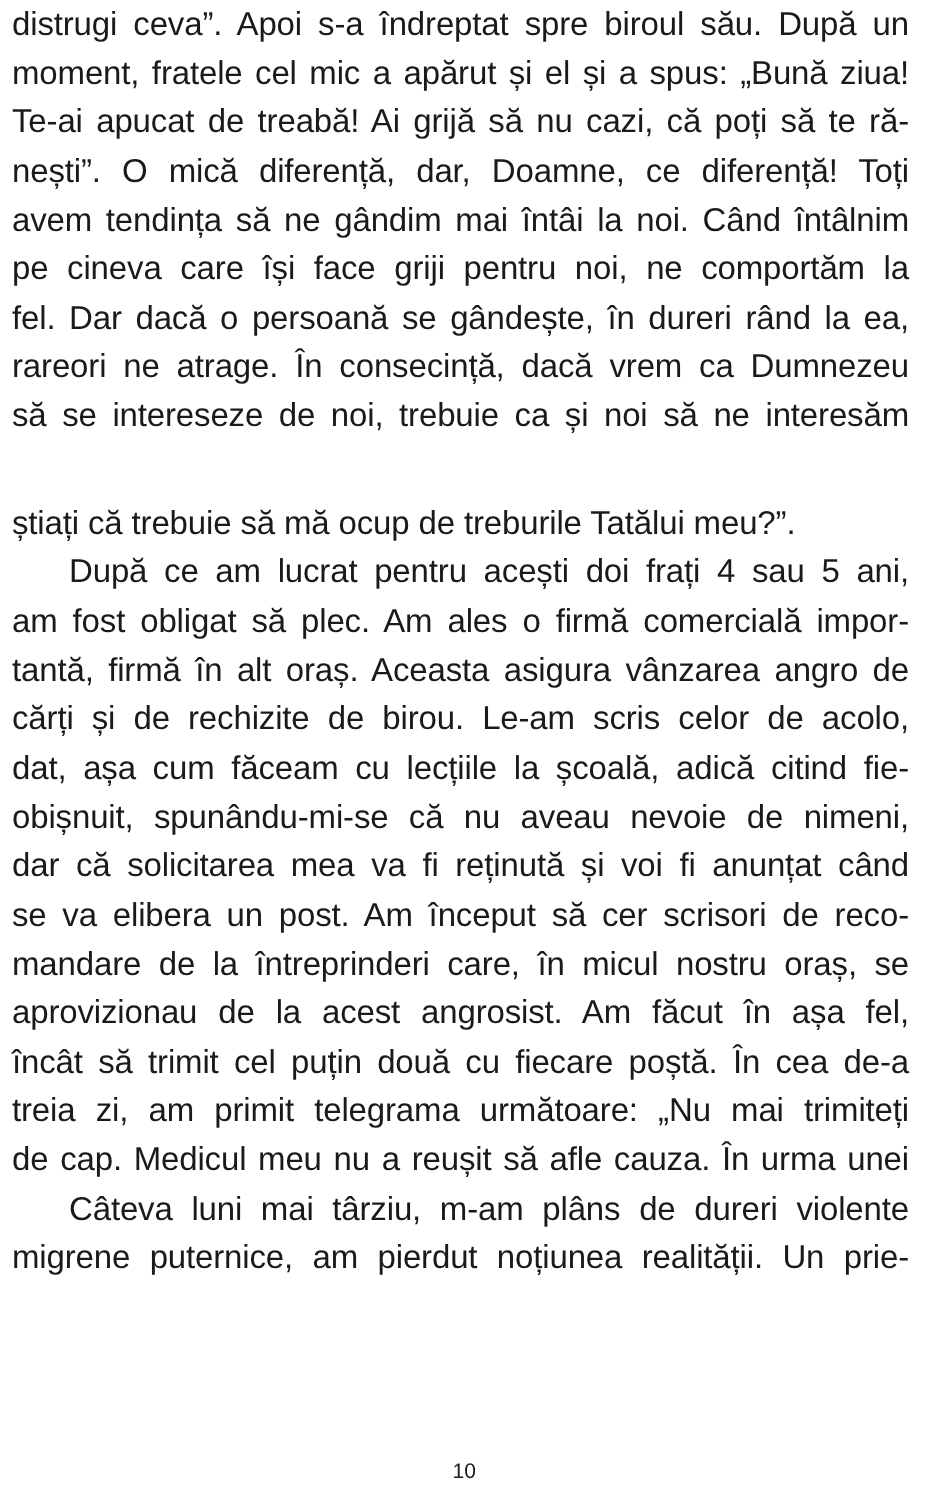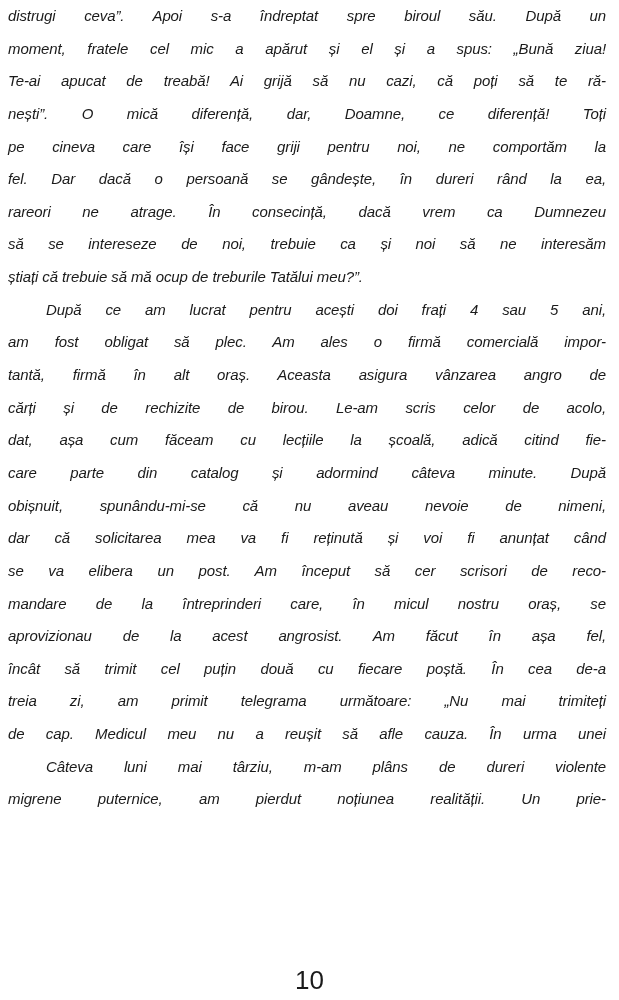--- a/index.html
+++ b/index.html
@@ -18,68 +18,68 @@
     .page {
       position: absolute;
       left: 8px;
       top: 0px;
       width: 598px;
     }
     .line {
       display: block;
       height: 32.65px;
       line-height: 32.65px;
-      font-size: 15px;
+      font-size: 22px;
       white-space: nowrap;
       text-align: justify;
       text-align-last: justify;
       letter-spacing: -0.1px;
-      font-style: italic;
     }
     .line.last {
       text-align-last: left;
+      margin-top: 39px;
     }
     .line.indent {
       padding-left: 38px;
     }
     .page-number {
       position: absolute;
       top: 968px;
       left: 0;
       width: 619px;
       text-align: center;
-      font-size: 26px;
+      font-size: 14px;
       line-height: 24px;
       color: #1a1a1a;
     }
   </style>
 </head>
 <body>
 
 <div class="page">
 
   <div>
     <span class="line">distrugi ceva”. Apoi s-a îndreptat spre biroul său. După un</span>
     <span class="line">moment, fratele cel mic a apărut și el și a spus: „Bună ziua!</span>
     <span class="line">Te-ai apucat de treabă! Ai grijă să nu cazi, că poți să te ră-</span>
     <span class="line">nești”. O mică diferență, dar, Doamne, ce diferență! Toți</span>
+    <span class="line">avem tendința să ne gândim mai întâi la noi. Când întâlnim</span>
     <span class="line">pe cineva care își face griji pentru noi, ne comportăm la</span>
     <span class="line">fel. Dar dacă o persoană se gândește, în dureri rând la ea,</span>
     <span class="line">rareori ne atrage. În consecință, dacă vrem ca Dumnezeu</span>
     <span class="line">să se intereseze de noi, trebuie ca și noi să ne interesăm</span>
     <span class="line last">știați că trebuie să mă ocup de treburile Tatălui meu?”.</span>
   </div>
 
   <div>
     <span class="line indent">După ce am lucrat pentru acești doi frați 4 sau 5 ani,</span>
     <span class="line">am fost obligat să plec. Am ales o firmă comercială impor-</span>
     <span class="line">tantă, firmă în alt oraș. Aceasta asigura vânzarea angro de</span>
     <span class="line">cărți și de rechizite de birou. Le-am scris celor de acolo,</span>
     <span class="line">dat, așa cum făceam cu lecțiile la școală, adică citind fie-</span>
-    <span class="line">care parte din catalog și adormind câteva minute. După</span>
     <span class="line">obișnuit, spunându-mi-se că nu aveau nevoie de nimeni,</span>
     <span class="line">dar că solicitarea mea va fi reținută și voi fi anunțat când</span>
     <span class="line">se va elibera un post. Am început să cer scrisori de reco-</span>
     <span class="line">mandare de la întreprinderi care, în micul nostru oraș, se</span>
     <span class="line">aprovizionau de la acest angrosist. Am făcut în așa fel,</span>
     <span class="line">încât să trimit cel puțin două cu fiecare poștă. În cea de-a</span>
     <span class="line">treia zi, am primit telegrama următoare: „Nu mai trimiteți</span>
   </div>
 
   <div>

